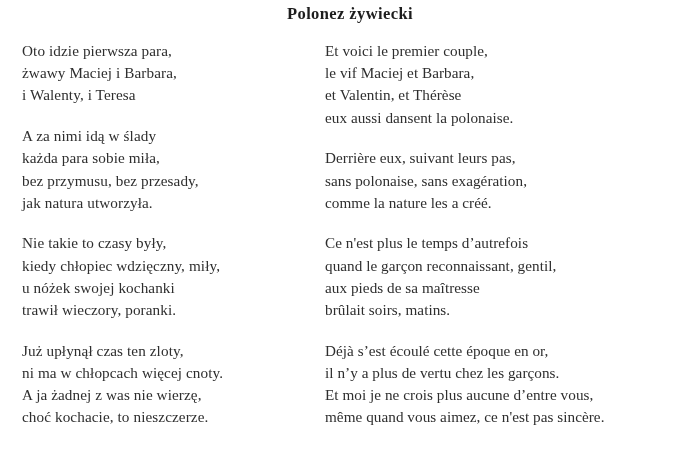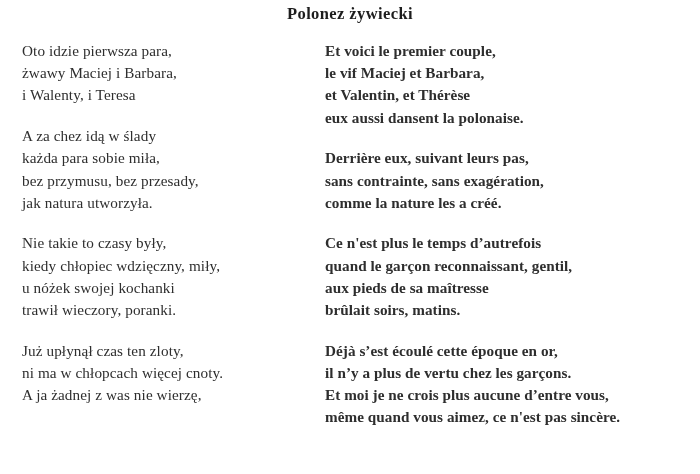--- a/index.html
+++ b/index.html
@@ -53,21 +53,20 @@
   }
 
   .column-pl {
     left: 22px;
     width: 290px;
   }
 
   .column-fr {
     left: 325px;
     width: 370px;
-    font-weight: bold;
   }
 
   .stanza {
     margin: 0 0 18.5px 0;
   }
 
   .verse-line {
     font-size: 15.2px;
     line-height: 22.2px;
     white-space: pre;
@@ -90,53 +89,54 @@
 
     <div class="column column-pl">
 
       <div class="stanza">
         <div class="verse-line">Oto idzie pierwsza para,</div>
         <div class="verse-line">żwawy Maciej i Barbara,</div>
         <div class="verse-line">i Walenty, i Teresa</div>
       </div>
 
       <div class="stanza">
-        <div class="verse-line">A za chez idą w ślady</div>
+        <div class="verse-line">A za nimi idą w ślady</div>
         <div class="verse-line">każda para sobie miła,</div>
         <div class="verse-line">bez przymusu, bez przesady,</div>
         <div class="verse-line">jak natura utworzyła.</div>
       </div>
 
       <div class="stanza">
         <div class="verse-line">Nie takie to czasy były,</div>
         <div class="verse-line">kiedy chłopiec wdzięczny, miły,</div>
         <div class="verse-line">u nóżek swojej kochanki</div>
         <div class="verse-line">trawił wieczory, poranki.</div>
       </div>
 
       <div class="stanza">
         <div class="verse-line">Już upłynął czas ten zloty,</div>
         <div class="verse-line">ni ma w chłopcach więcej cnoty.</div>
         <div class="verse-line">A ja żadnej z was nie wierzę,</div>
+        <div class="verse-line">choć kochacie, to nieszczerze.</div>
       </div>
 
     </div>
 
     <div class="column column-fr">
 
       <div class="stanza">
         <div class="verse-line">Et voici le premier couple,</div>
         <div class="verse-line">le vif Maciej et Barbara,</div>
         <div class="verse-line">et Valentin, et Thérèse</div>
         <div class="verse-line">eux aussi dansent la polonaise.</div>
       </div>
 
       <div class="stanza">
         <div class="verse-line">Derrière eux, suivant leurs pas,</div>
-        <div class="verse-line">sans contrainte, sans exagération,</div>
+        <div class="verse-line">sans polonaise, sans exagération,</div>
         <div class="verse-line">comme la nature les a créé.</div>
       </div>
 
       <div class="stanza">
         <div class="verse-line">Ce n'est plus le temps d’autrefois</div>
         <div class="verse-line">quand le garçon reconnaissant, gentil,</div>
         <div class="verse-line">aux pieds de sa maîtresse</div>
         <div class="verse-line">brûlait soirs, matins.</div>
       </div>
 

